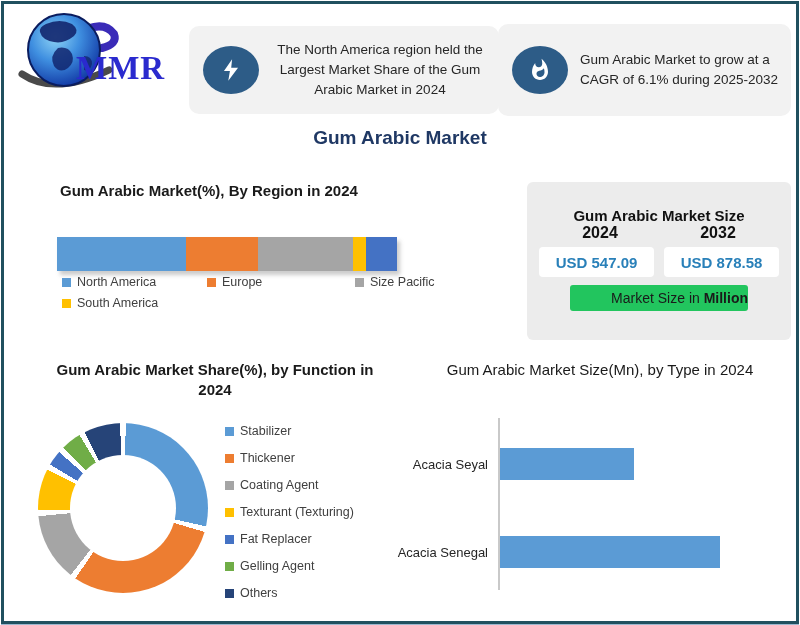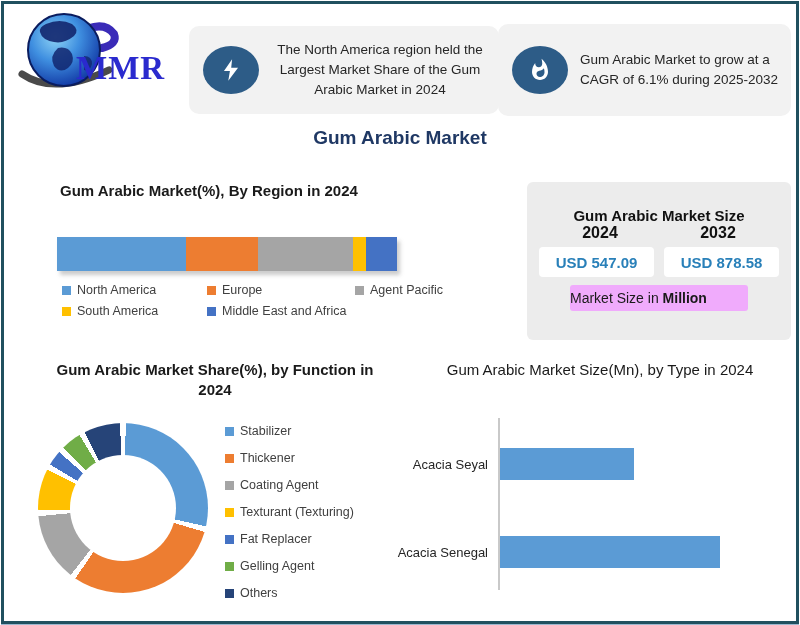--- a/index.html
+++ b/index.html
@@ -20,32 +20,32 @@
   .callout-text { font-size:13.5px; color:#262626; line-height:1.5; }
   .callout-1 .callout-text { text-align:center; }
   .callout-2 .callout-text { text-align:left; }
 
   .page-title { position:absolute; left:0; top:127px; width:100%; text-align:center; font-size:19px; font-weight:bold; color:#1F3864; }
 
   
   .region-title { position:absolute; left:60px; top:182px; font-size:15px; font-weight:bold; color:#1a1a1a; }
   .region-bar { position:absolute; left:57px; top:237px; width:340px; height:34px; display:flex; box-shadow:3px 4px 4px rgba(110,110,110,.35); }
   .region-bar .seg { height:100%; }
-  .region-legend { position:absolute; left:62px; top:283px; width:420px; display:grid; grid-template-columns:145px 148px auto; row-gap:7px; }
+  .region-legend { position:absolute; left:62px; top:275px; width:420px; display:grid; grid-template-columns:145px 148px auto; row-gap:7px; }
   .leg-item { display:flex; align-items:center; font-size:12.5px; color:#404040; white-space:nowrap; }
   .leg-marker { width:9px; height:9px; margin-right:6px; flex:0 0 auto; }
 
   
   .size-card { position:absolute; left:527px; top:182px; width:264px; height:158px; background:#ececec; border-radius:6px; }
   .size-card-title { text-align:center; margin-top:25px; font-size:15px; font-weight:bold; color:#111; }
   .size-years { display:flex; padding:0 14px; }
   .size-years div { flex:1; text-align:center; font-size:16px; font-weight:bold; color:#111; }
   .size-values { display:flex; margin-top:5px; padding:0 12px; gap:10px;justify-content:space-between; }
   .size-pill { flex:1; background:#ffffff; border-radius:4px; height:30px; display:flex; align-items:center; justify-content:center; font-size:15px; font-weight:bold; color:#2980b9; }
-  .size-footnote { margin:8px auto 12px; width:178px; background:#f0abfc; border-radius:3px; text-align:left; padding:5px 0; font-size:14px; color:#1a1a1a; }
+  .size-footnote { margin:8px auto 12px; width:178px; background:#22c55e; border-radius:3px; text-align:right; padding:5px 0; font-size:14px; color:#1a1a1a; }
   .size-footnote b { font-weight:bold; }
 
   
   .donut-title { position:absolute; left:50px; top:360px; width:330px; text-align:center; font-size:15px; font-weight:bold; color:#1a1a1a; line-height:1.35; }
   .donut { position:absolute; left:38px; top:423px; width:170px; height:170px; border-radius:50%; }
   .donut-hole { position:absolute; left:32px; top:32px; width:106px; height:106px; border-radius:50%; background:#ffffff; }
   .function-legend { position:absolute; left:225px; top:424px; display:flex; flex-direction:column; gap:13px; }
 
   
   .type-title { position:absolute; left:420px; top:360px; width:360px; text-align:center; font-size:15px; font-weight:normal; color:#1a1a1a; line-height:1.35; }
@@ -113,29 +113,25 @@
     <div class="leg-item">
       <span class="leg-marker" style="background: rgb(91, 155, 213);"></span>
       <span>North America</span>
     </div>
     <div class="leg-item">
       <span class="leg-marker" style="background: rgb(237, 125, 49);"></span>
       <span>Europe</span>
     </div>
     <div class="leg-item">
       <span class="leg-marker" style="background: rgb(165, 165, 165);"></span>
-      <span>Agent Pacific</span>
+      <span>Size Pacific</span>
     </div>
     <div class="leg-item">
       <span class="leg-marker" style="background: rgb(255, 192, 0);"></span>
       <span>South America</span>
-    </div>
-    <div class="leg-item">
-      <span class="leg-marker" style="background: rgb(68, 114, 196);"></span>
-      <span>Middle East and Africa</span>
     </div>
   </div>
 
 <div class="size-card">
   <div class="size-card-title">Gum Arabic Market Size</div>
   <div class="size-years">
     <div>2024</div>
     <div>2032</div>
   </div>
   <div class="size-values">

